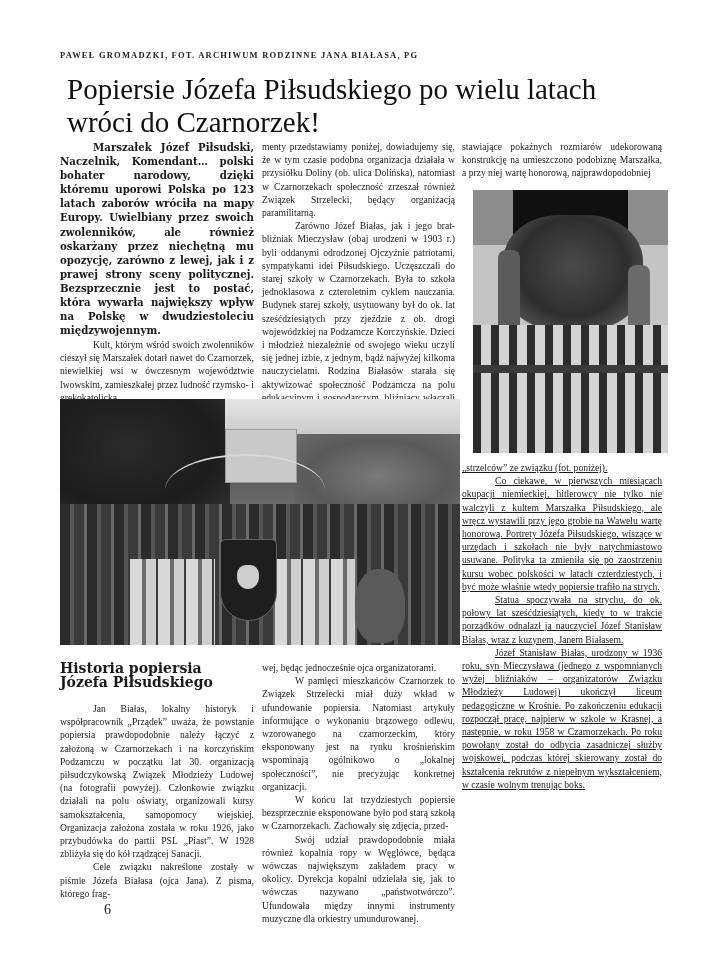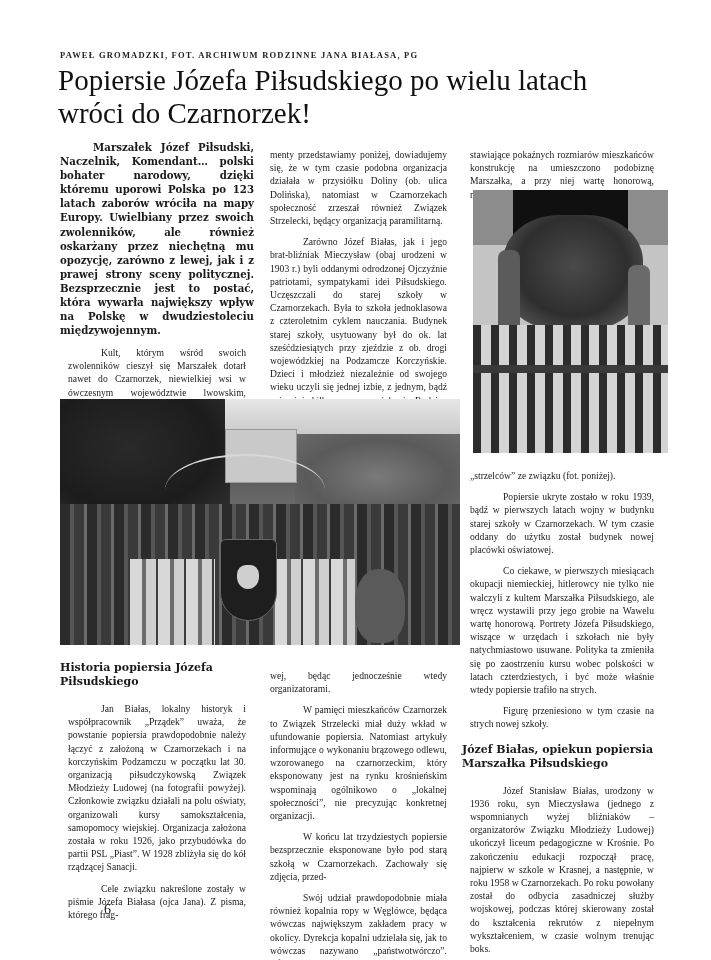--- a/index.html
+++ b/index.html
@@ -1,30 +1,30 @@
 <!DOCTYPE html>
 <html><head>
 <meta charset="utf-8">
 <style>
   html, body { margin: 0; padding: 0; background: #ffffff; }
   body { width: 711px; height: 960px; position: relative; overflow: hidden; font-family: "DejaVu Serif", serif; color: #1a1a1a; }
   .byline { position: absolute; left: 60px; top: 50px; font-family: "Liberation Serif", serif; font-size: 8.5px; letter-spacing: 1.2px; color: #222; font-weight: bold; }
-  .title { position: absolute; left: 58px; top: 64px; width: 560px; font-family: "Liberation Serif", serif; font-size: 29px; line-height: 33px; color: #111; margin: 0; font-weight: normal; }
+  .title { position: absolute; left: 58px; top: 64px; width: 560px; font-family: "Liberation Serif", serif; font-size: 29px; line-height: 33px; color: #111; margin: 9px; font-weight: normal; }
   .col { position: absolute; font-family: "Liberation Serif", serif; font-size: 9.6px; line-height: 13.2px; text-align: justify; hyphens: manual; }
-  .col p { margin: 8px; text-indent: 0; }
+  .col p { margin: 0; text-indent: 0; }
   .col p.ind { text-indent: 33px; }
   .lead { position: absolute; left: 60px; top: 140px; width: 194px; font-family: "DejaVu Serif", serif; font-weight: bold; font-size: 10.2px; line-height: 14.1px; text-align: justify; color: #1a1a1a; }
   .lead p { margin: 0; text-indent: 33px; }
   .c1a { left: 60px; top: 338px; width: 194px; }
   .c2a { left: 262px; top: 140px; width: 193px; }
   .c3a { left: 462px; top: 140px; width: 200px; }
   .c1b { left: 60px; top: 661px; width: 194px; }
   .c2b { left: 262px; top: 661px; width: 193px; }
-  .c3b { left: 462px; top: 461px; width: 200px; }
-  .subhead { font-family: "DejaVu Serif", serif; font-weight: bold; font-size: 11px; line-height: 14px; margin: 0 0 13px 0 !important; text-indent: 0 !important; text-align: left; }
+  .c3b { left: 462px; top: 461px; width: 200px; text-decoration: underline; }
+  .subhead { font-family: "DejaVu Serif", serif; font-weight: bold; font-size: 14px; line-height: 14px; margin: 0 0 13px 0 !important; text-indent: 0 !important; text-align: left; }
   .subhead.mid { margin-top: 12px !important; }
   .photo { position: absolute; overflow: hidden; }
   .photo-group { left: 60px; top: 399px; width: 400px; height: 246px; background: linear-gradient(180deg, #3a3a3a 0%, #4b4b4b 20%, #6d6d6d 45%, #505050 70%, #3c3c3c 100%); }
   .photo-group .sky { position: absolute; left: 165px; top: 0; width: 235px; height: 52px; background: linear-gradient(180deg, #e6e6e6, #bdbdbd); }
   .photo-group .trees-l { position: absolute; left: 0; top: 0; width: 170px; height: 120px; background: radial-gradient(ellipse at 40% 40%, #2a2a2a 0%, #1c1c1c 60%, #333 100%); }
   .photo-group .trees-r { position: absolute; left: 235px; top: 35px; width: 165px; height: 85px; background: radial-gradient(ellipse at 50% 50%, #7a7a7a 0%, #5a5a5a 60%, #6a6a6a 100%); }
   .photo-group .board { position: absolute; left: 165px; top: 30px; width: 70px; height: 52px; background: #c9c9c9; border: 1px solid #999; }
   .photo-group .arch { position: absolute; left: 105px; top: 55px; width: 160px; height: 70px; border-top: 2px solid #d8d8d8; border-radius: 50% 50% 0 0; }
   .photo-group .crowd { position: absolute; left: 0; top: 105px; width: 400px; height: 141px; background: repeating-linear-gradient(90deg, #2b2b2b 0 10px, #555 10px 14px, #3a3a3a 14px 24px, #6a6a6a 24px 27px); }
   .photo-group .girls { position: absolute; top: 160px; height: 86px; background: repeating-linear-gradient(90deg, #d8d8d8 0 12px, #6c6c6c 12px 16px, #cfcfcf 16px 26px, #3d3d3d 26px 28px); }
@@ -54,21 +54,21 @@
 <div class="col c1a">
   <p class="ind">Kult, którym wśród swoich zwolenników cieszył się Marszałek dotarł nawet do Czarnorzek, niewielkiej wsi w ówczesnym województwie lwowskim, zamieszkałej przez ludność rzymsko- i grekokatolicką.</p>
 </div>
 
 <div class="col c2a">
   <p>menty przedstawiamy poniżej, dowiadujemy się, że w tym czasie podobna organizacja działała w przysiółku Doliny (ob. ulica Dolińska), natomiast w Czarnorzekach społeczność zrzeszał również Związek Strzelecki, będący organizacją paramilitarną.</p>
   <p class="ind">Zarówno Józef Białas, jak i jego brat-bliźniak Mieczysław (obaj urodzeni w 1903 r.) byli oddanymi odrodzonej Ojczyźnie patriotami, sympatykami idei Piłsudskiego. Uczęszczali do starej szkoły w Czarnorzekach. Była to szkoła jednoklasowa z czteroletnim cyklem nauczania. Budynek starej szkoły, usytuowany był do ok. lat sześćdziesiątych przy zjeździe z ob. drogi wojewódzkiej na Podzamcze Korczyńskie. Dzieci i młodzież niezależnie od swojego wieku uczyli się jednej izbie, z jednym, bądź najwyżej kilkoma nauczycielami. Rodzina Białasów starała się aktywizować społeczność Podzamcza na polu edukacyjnym i gospodarczym, bliźniacy włączali się w działania Związku Młodzieży Ludo-</p>
 </div>
 
 <div class="col c3a">
-  <p>stawiające pokaźnych rozmiarów mieszkańców konstrukcję na umieszczono podobiznę Marszałka, a przy niej wartę honorową, najprawdopodobniej</p>
+  <p>stawiające pokaźnych rozmiarów udekorowaną konstrukcję na umieszczono podobiznę Marszałka, a przy niej wartę honorową, najprawdopodobniej</p>
 </div>
 
 <div class="photo photo-shrine">
   <div class="wall"></div>
   <div class="drape"></div>
   <div class="foliage"></div>
   <div class="guard-l"></div>
   <div class="guard-r"></div>
   <div class="fence"></div>
   <div class="rail"></div>
@@ -82,33 +82,31 @@
   <div class="arch"></div>
   <div class="crowd"></div>
   <div class="girls" style="left:70px;width:85px;"></div>
   <div class="girls" style="left:215px;width:80px;"></div>
   <div class="banner"></div>
   <div class="bass"></div>
 </div>
 
 <div class="col c3b">
   <p>„strzelców” ze związku (fot. poniżej).</p>
-  <p class="ind">Popiersie ukryte zostało w roku 1939, bądź w pierwszych latach wojny w budynku starej szkoły w Czarnorzekach. W tym czasie oddany do użytku został budynek nowej placówki oświatowej.</p>
   <p class="ind">Co ciekawe, w pierwszych miesiącach okupacji niemieckiej, hitlerowcy nie tylko nie walczyli z kultem Marszałka Piłsudskiego, ale wręcz wystawili przy jego grobie na Wawelu wartę honorową. Portrety Józefa Piłsudskiego, wiszące w urzędach i szkołach nie były natychmiastowo usuwane. Polityka ta zmieniła się po zaostrzeniu kursu wobec polskości w latach czterdziestych, i być może właśnie wtedy popiersie trafiło na strych.</p>
-  <p class="ind">Figurę przeniesiono w tym czasie na strych nowej szkoły.</p>
-  <p class="subhead mid">Józef Białas, opiekun popiersia Marszałka Piłsudskiego</p>
+  <p class="ind">Statua spoczywała na strychu, do ok. połowy lat sześćdziesiątych, kiedy to w trakcie porządków odnalazł ją nauczyciel Józef Stanisław Białas, wraz z kuzynem, Janem Białasem.</p>
   <p class="ind">Józef Stanisław Białas, urodzony w 1936 roku, syn Mieczysława (jednego z wspomnianych wyżej bliźniaków – organizatorów Związku Młodzieży Ludowej) ukończył liceum pedagogiczne w Krośnie. Po zakończeniu edukacji rozpoczął pracę, najpierw w szkole w Krasnej, a następnie, w roku 1958 w Czarnorzekach. Po roku powołany został do odbycia zasadniczej służby wojskowej, podczas której skierowany został do kształcenia rekrutów z niepełnym wykształceniem, w czasie wolnym trenując boks.</p>
 </div>
 
 <div class="col c1b">
   <p class="subhead">Historia popiersia Józefa Piłsudskiego</p>
   <p class="ind">Jan Białas, lokalny historyk i współpracownik „Prządek” uważa, że powstanie popiersia prawdopodobnie należy łączyć z założoną w Czarnorzekach i na korczyńskim Podzamczu w początku lat 30. organizacją piłsudczykowską Związek Młodzieży Ludowej (na fotografii powyżej). Członkowie związku działali na polu oświaty, organizowali kursy samokształcenia, samopomocy wiejskiej. Organizacja założona została w roku 1926, jako przybudówka do partii PSL „Piast”. W 1928 zbliżyła się do kół rządzącej Sanacji.</p>
   <p class="ind">Cele związku nakreślone zostały w piśmie Józefa Białasa (ojca Jana). Z pisma, którego frag-</p>
 </div>
 
 <div class="col c2b">
-  <p>wej, będąc jednocześnie wtedy organizatorami.</p>
+  <p>wej, będąc jednocześnie ojca organizatorami.</p>
   <p class="ind">W pamięci mieszkańców Czarnorzek to Związek Strzelecki miał duży wkład w ufundowanie popiersia. Natomiast artykuły informujące o wykonaniu brązowego odlewu, wzorowanego na czarnorzeckim, który eksponowany jest na rynku krośnieńskim wspominają ogólnikowo o „lokalnej społeczności”, nie precyzując konkretnej organizacji.</p>
   <p class="ind">W końcu lat trzydziestych popiersie bezsprzecznie eksponowane było pod starą szkołą w Czarnorzekach. Zachowały się zdjęcia, przed-</p>
   <p class="ind">Swój udział prawdopodobnie miała również kopalnia ropy w Węglówce, będąca wówczas największym zakładem pracy w okolicy. Dyrekcja kopalni udzielała się, jak to wówczas nazywano „państwotwórczo”. Ufundowała między innymi instrumenty muzyczne dla orkiestry umundurowanej.</p>
 </div>
 
 <div class="page-num">6</div>
 
 </body></html>

